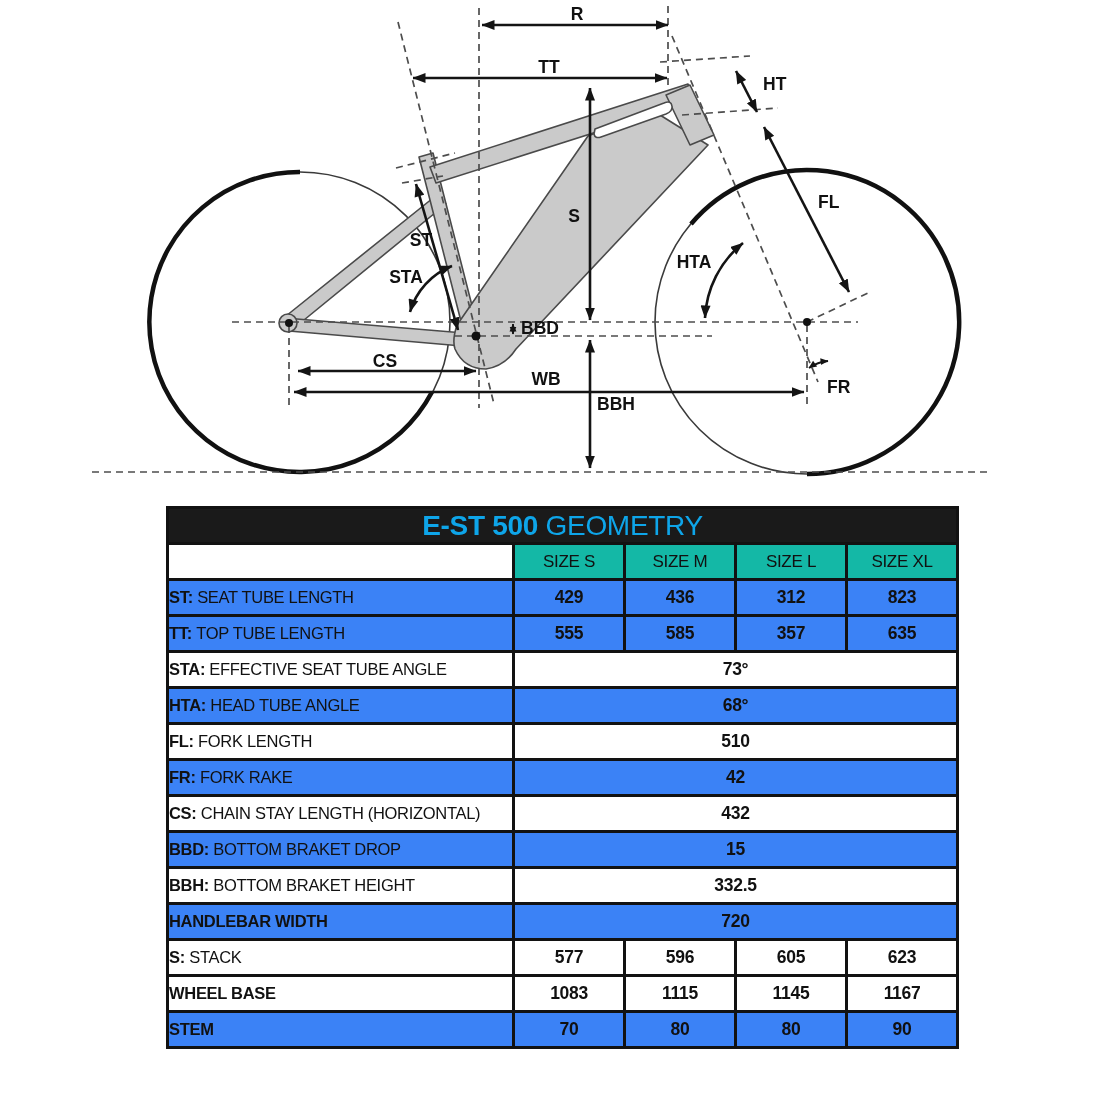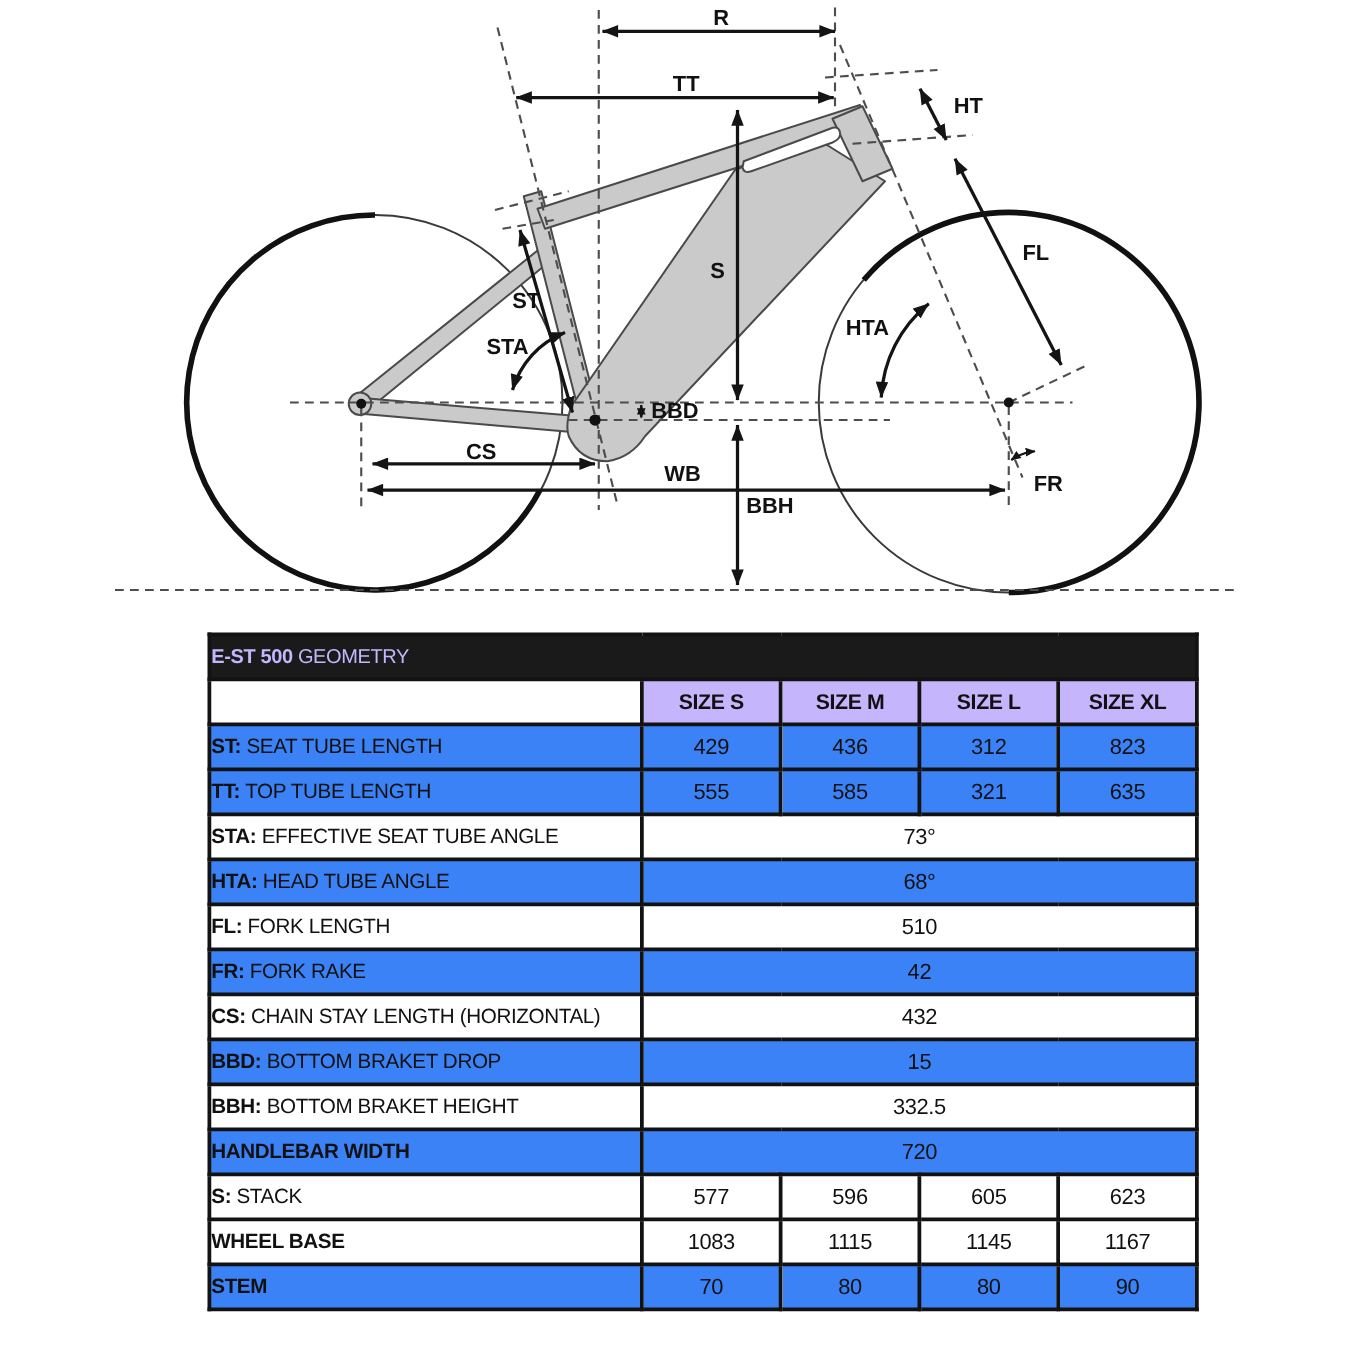--- a/index.html
+++ b/index.html
@@ -1,27 +1,27 @@
 <!DOCTYPE html>
 <html><head>
 <meta charset="utf-8">
 <style>
   html,body{margin:0;padding:0;background:#ffffff;}
   body{width:1096px;height:1096px;font-family:"Liberation Sans",sans-serif;color:#111;}
   .diagram-wrap{width:1096px;height:498px;overflow:hidden;}
   svg text{font-family:"Liberation Sans",sans-serif;font-weight:bold;font-size:17.5px;fill:#111;}
   table.geo{border-collapse:collapse;table-layout:fixed;width:791px;margin:8px 0 0 166px;}
   table.geo td,table.geo th{border:3px solid #121212;height:33px;padding:0;overflow:hidden;white-space:nowrap;letter-spacing:-0.3px;}
-  td.title-cell{background:#1a1a1a;color:#c4b5fd;text-align:left;font-size:16px;font-weight:400;height:32px;}
+  td.title-cell{background:#1a1a1a;color:#0ea5e9;text-align:center;font-size:28px;font-weight:400;height:32px;}
   td.title-cell .tb{font-weight:700;}
-  th.size-h{background:#c4b5fd;color:#111;font-size:17px;font-weight:700;text-align:center;}
+  th.size-h{background:#14b8a6;color:#111;font-size:17px;font-weight:400;text-align:center;}
   th.corner{background:#fff;}
   td.lbl{font-size:16.5px;font-weight:400;text-align:left;padding-left:8px;}
   td.lbl b{font-weight:700;}
-  td.val{font-size:17.5px;font-weight:400;text-align:center;}
+  td.val{font-size:17.5px;font-weight:700;text-align:center;}
   tr.shaded td{background:#3b82f6;}
   tr.plain td{background:#ffffff;}
 </style>
 </head>
 <body>
 
 <div class="diagram-wrap">
 <svg width="1096" height="498" viewBox="0 0 1096 498" xmlns="http://www.w3.org/2000/svg">
   <defs>
     <marker id="mE" markerUnits="userSpaceOnUse" markerWidth="14" markerHeight="11" refX="12.5" refY="5" orient="auto">
@@ -140,21 +140,21 @@
         <td class="lbl"><b>ST: </b>SEAT TUBE LENGTH</td>
         <td class="val">429</td>
         <td class="val">436</td>
         <td class="val">312</td>
         <td class="val">823</td>
       </tr>
       <tr class="shaded">
         <td class="lbl"><b>TT: </b>TOP TUBE LENGTH</td>
         <td class="val">555</td>
         <td class="val">585</td>
-        <td class="val">321</td>
+        <td class="val">357</td>
         <td class="val">635</td>
       </tr>
       <tr class="plain">
         <td class="lbl"><b>STA: </b>EFFECTIVE SEAT TUBE ANGLE</td>
         <td colspan="4" class="val">73°</td>
       </tr>
       <tr class="shaded">
         <td class="lbl"><b>HTA: </b>HEAD TUBE ANGLE</td>
         <td colspan="4" class="val">68°</td>
       </tr>

